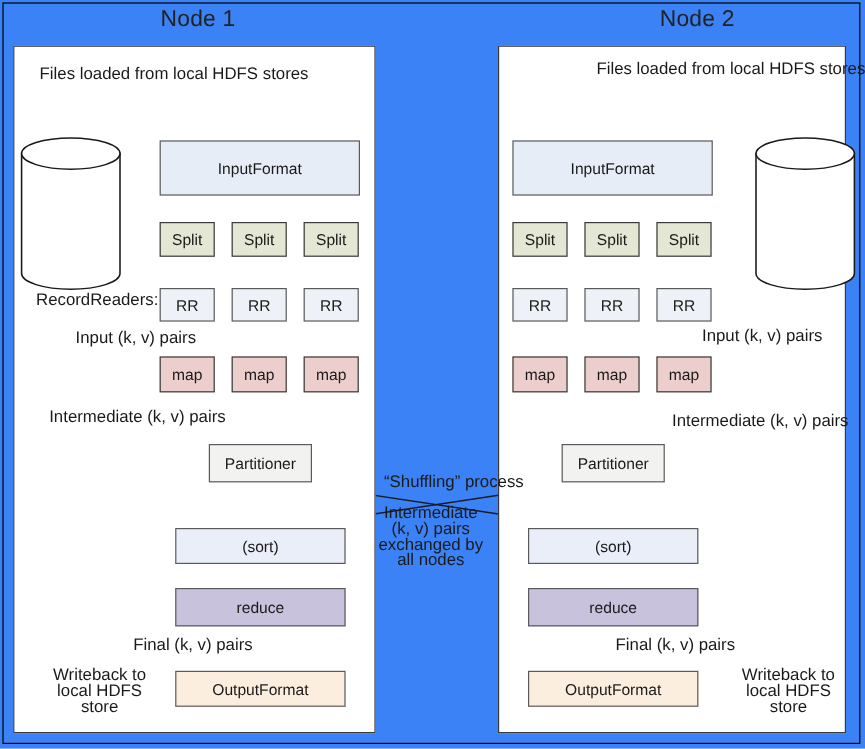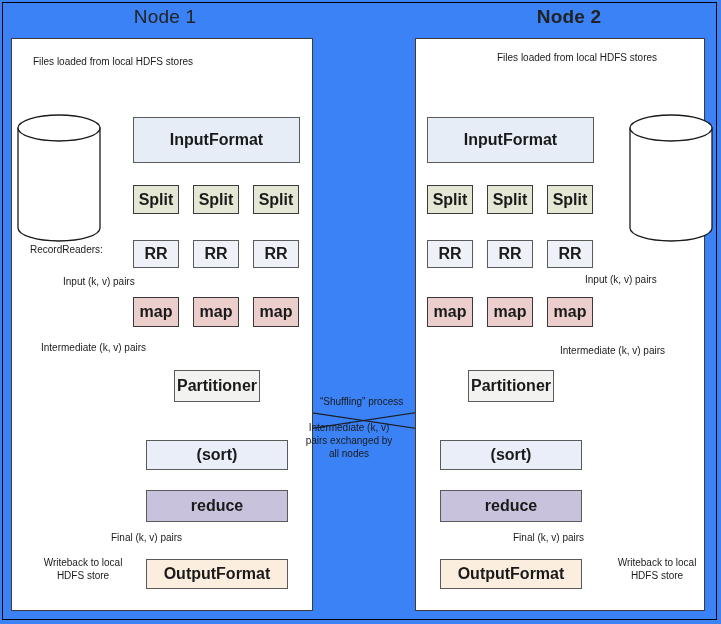--- a/index.html
+++ b/index.html
@@ -28,33 +28,32 @@
     white-space:nowrap;
   }
   .node-panel{
     position:absolute;
     border:1.3px solid #3b3b3b;
     background:#ffffff;
     box-sizing:border-box;
   }
   .cap{
     position:absolute;
-    font-size:10px;color:#1a1a1a;
+    font-size:14px;color:#1a1a1a;
     white-space:nowrap;
     line-height:13px;
   }
   .cap.multi{white-space:normal;text-align:center;}
   .box{
     position:absolute;
     box-sizing:border-box;
     border:1.1px solid #5a5a5a;
     display:flex;align-items:center;justify-content:center;
-    font-size:16px;color:#1a1a1a;
+    font-size:13px;color:#1a1a1a;
     text-align:center;
-    font-weight:bold;
   }
   .box.dark{border-color:#3a3a3a;}
   .svg-layer{
     position:absolute;left:0;top:0;
     width:721px;height:624px;
     pointer-events:none;
   }
   .svg-layer.under{z-index:1;}
   .boxes{z-index:2;position:relative;}
   .txt{z-index:4;position:relative;}
@@ -136,21 +135,21 @@
       <path d="M510,589 L510,600 L686,600 L686,248" stroke-dasharray="7,5" marker-end="url(#ah)"></path>
 
       <path d="M240,402 L500,441" marker-end="url(#ah)"></path>
       <path d="M486,402 L228,441" marker-end="url(#ah)"></path>
     </g>
   </svg>
 
   <div class="boxes">
 
     <div class="node-title" style="left:70px;top:6px;width:190px;">Node 1</div>
-    <div class="node-title" style="left:474px;top:6px;width:190px;font-weight:bold;">Node 2</div>
+    <div class="node-title" style="left:486px;top:6px;width:190px;">Node 2</div>
 
     <div class="node-panel" style="left:11px;top:38px;width:302px;height:573px;"></div>
     <div class="node-panel" style="left:415px;top:38px;width:290px;height:573px;"></div>
 
     <svg class="svg-layer" viewBox="0 0 721 624" style="z-index:2;">
       <g fill="#ffffff" stroke="#1a1a1a" stroke-width="1.3">
         <path d="M18,128 L18,228 A41,13 0 0 0 100,228 L100,128 Z"></path>
         <ellipse cx="59" cy="128" rx="41" ry="13"></ellipse>
       </g>
     </svg>
@@ -220,16 +219,16 @@
     <div class="cap" style="left:111px;top:531px;">Final (k, v) pairs</div>
     <div class="cap multi" style="left:40px;top:556px;width:86px;">Writeback to local HDFS store</div>
 
     <div class="cap" style="left:497px;top:51px;">Files loaded from local HDFS stores</div>
     <div class="cap" style="left:585px;top:273px;">Input (k, v) pairs</div>
     <div class="cap" style="left:560px;top:344px;">Intermediate (k, v) pairs</div>
     <div class="cap" style="left:513px;top:531px;">Final (k, v) pairs</div>
     <div class="cap multi" style="left:614px;top:556px;width:86px;">Writeback to local HDFS store</div>
 
     <div class="cap" style="left:320px;top:395px;">“Shuffling” process</div>
-    <div class="cap multi" style="left:302px;top:421px;width:94px;">Intermediate (k, v) pairs exchanged by all nodes</div>
+    <div class="cap multi" style="left:312px;top:421px;width:94px;">Intermediate (k, v) pairs exchanged by all nodes</div>
   </div>
 
 </div>
 
 </body></html>

